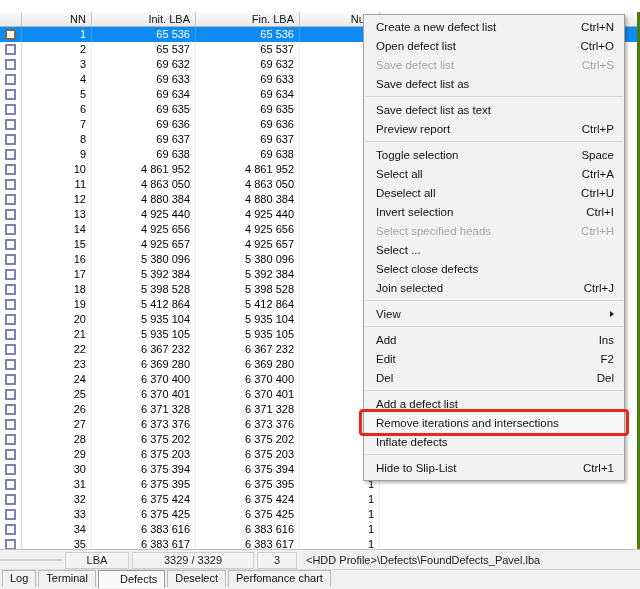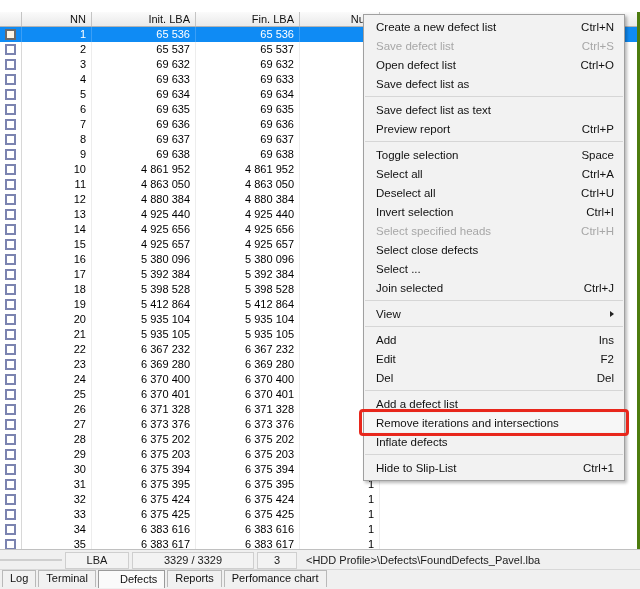--- a/index.html
+++ b/index.html
@@ -600,29 +600,29 @@
         <div class="cell col-tail"></div>
       </div>
     </div>
 </div>
 
 <div id="context-menu">
     <div class="menu-item">
       <span class="mlabel">Create a new defect list</span>
       <span class="mshort">Ctrl+N</span>
     </div>
+    <div class="menu-item">
+      <span class="mlabel">Open defect list</span>
+      <span class="mshort">Ctrl+O</span>
+    </div>
     <div class="menu-item disabled">
       <span class="mlabel">Save defect list</span>
       <span class="mshort">Ctrl+S</span>
     </div>
     <div class="menu-item">
-      <span class="mlabel">Open defect list</span>
-      <span class="mshort">Ctrl+O</span>
-    </div>
-    <div class="menu-item">
       <span class="mlabel">Save defect list as</span>
     </div>
     <div class="menu-sep"></div>
     <div class="menu-item">
       <span class="mlabel">Save defect list as text</span>
     </div>
     <div class="menu-item">
       <span class="mlabel">Preview report</span>
       <span class="mshort">Ctrl+P</span>
     </div>
@@ -641,24 +641,24 @@
     </div>
     <div class="menu-item">
       <span class="mlabel">Invert selection</span>
       <span class="mshort">Ctrl+I</span>
     </div>
     <div class="menu-item disabled">
       <span class="mlabel">Select specified heads</span>
       <span class="mshort">Ctrl+H</span>
     </div>
     <div class="menu-item">
+      <span class="mlabel">Select ...</span>
+    </div>
+    <div class="menu-item">
       <span class="mlabel">Select close defects</span>
-    </div>
-    <div class="menu-item">
-      <span class="mlabel">Select ...</span>
     </div>
     <div class="menu-item">
       <span class="mlabel">Join selected</span>
       <span class="mshort">Ctrl+J</span>
     </div>
     <div class="menu-sep"></div>
     <div class="menu-item">
       <span class="mlabel">View</span>
       <span class="submenu-arrow"></span>
     </div>
@@ -697,15 +697,15 @@
   <div class="status-cell sc-lba">LBA</div>
   <div class="status-cell sc-count">3329 / 3329</div>
   <div class="status-cell sc-num">3</div>
   <div class="status-cell sc-path">&lt;HDD Profile&gt;\Defects\FoundDefects_Pavel.lba</div>
 </div>
 
 <div id="tab-bar">
     <div class="tab">Log</div>
     <div class="tab">Terminal</div>
     <div class="tab active">Defects</div>
-    <div class="tab">Reports</div>
+    <div class="tab">Deselect</div>
     <div class="tab">Perfomance chart</div>
   </div>
 
 </body></html>

